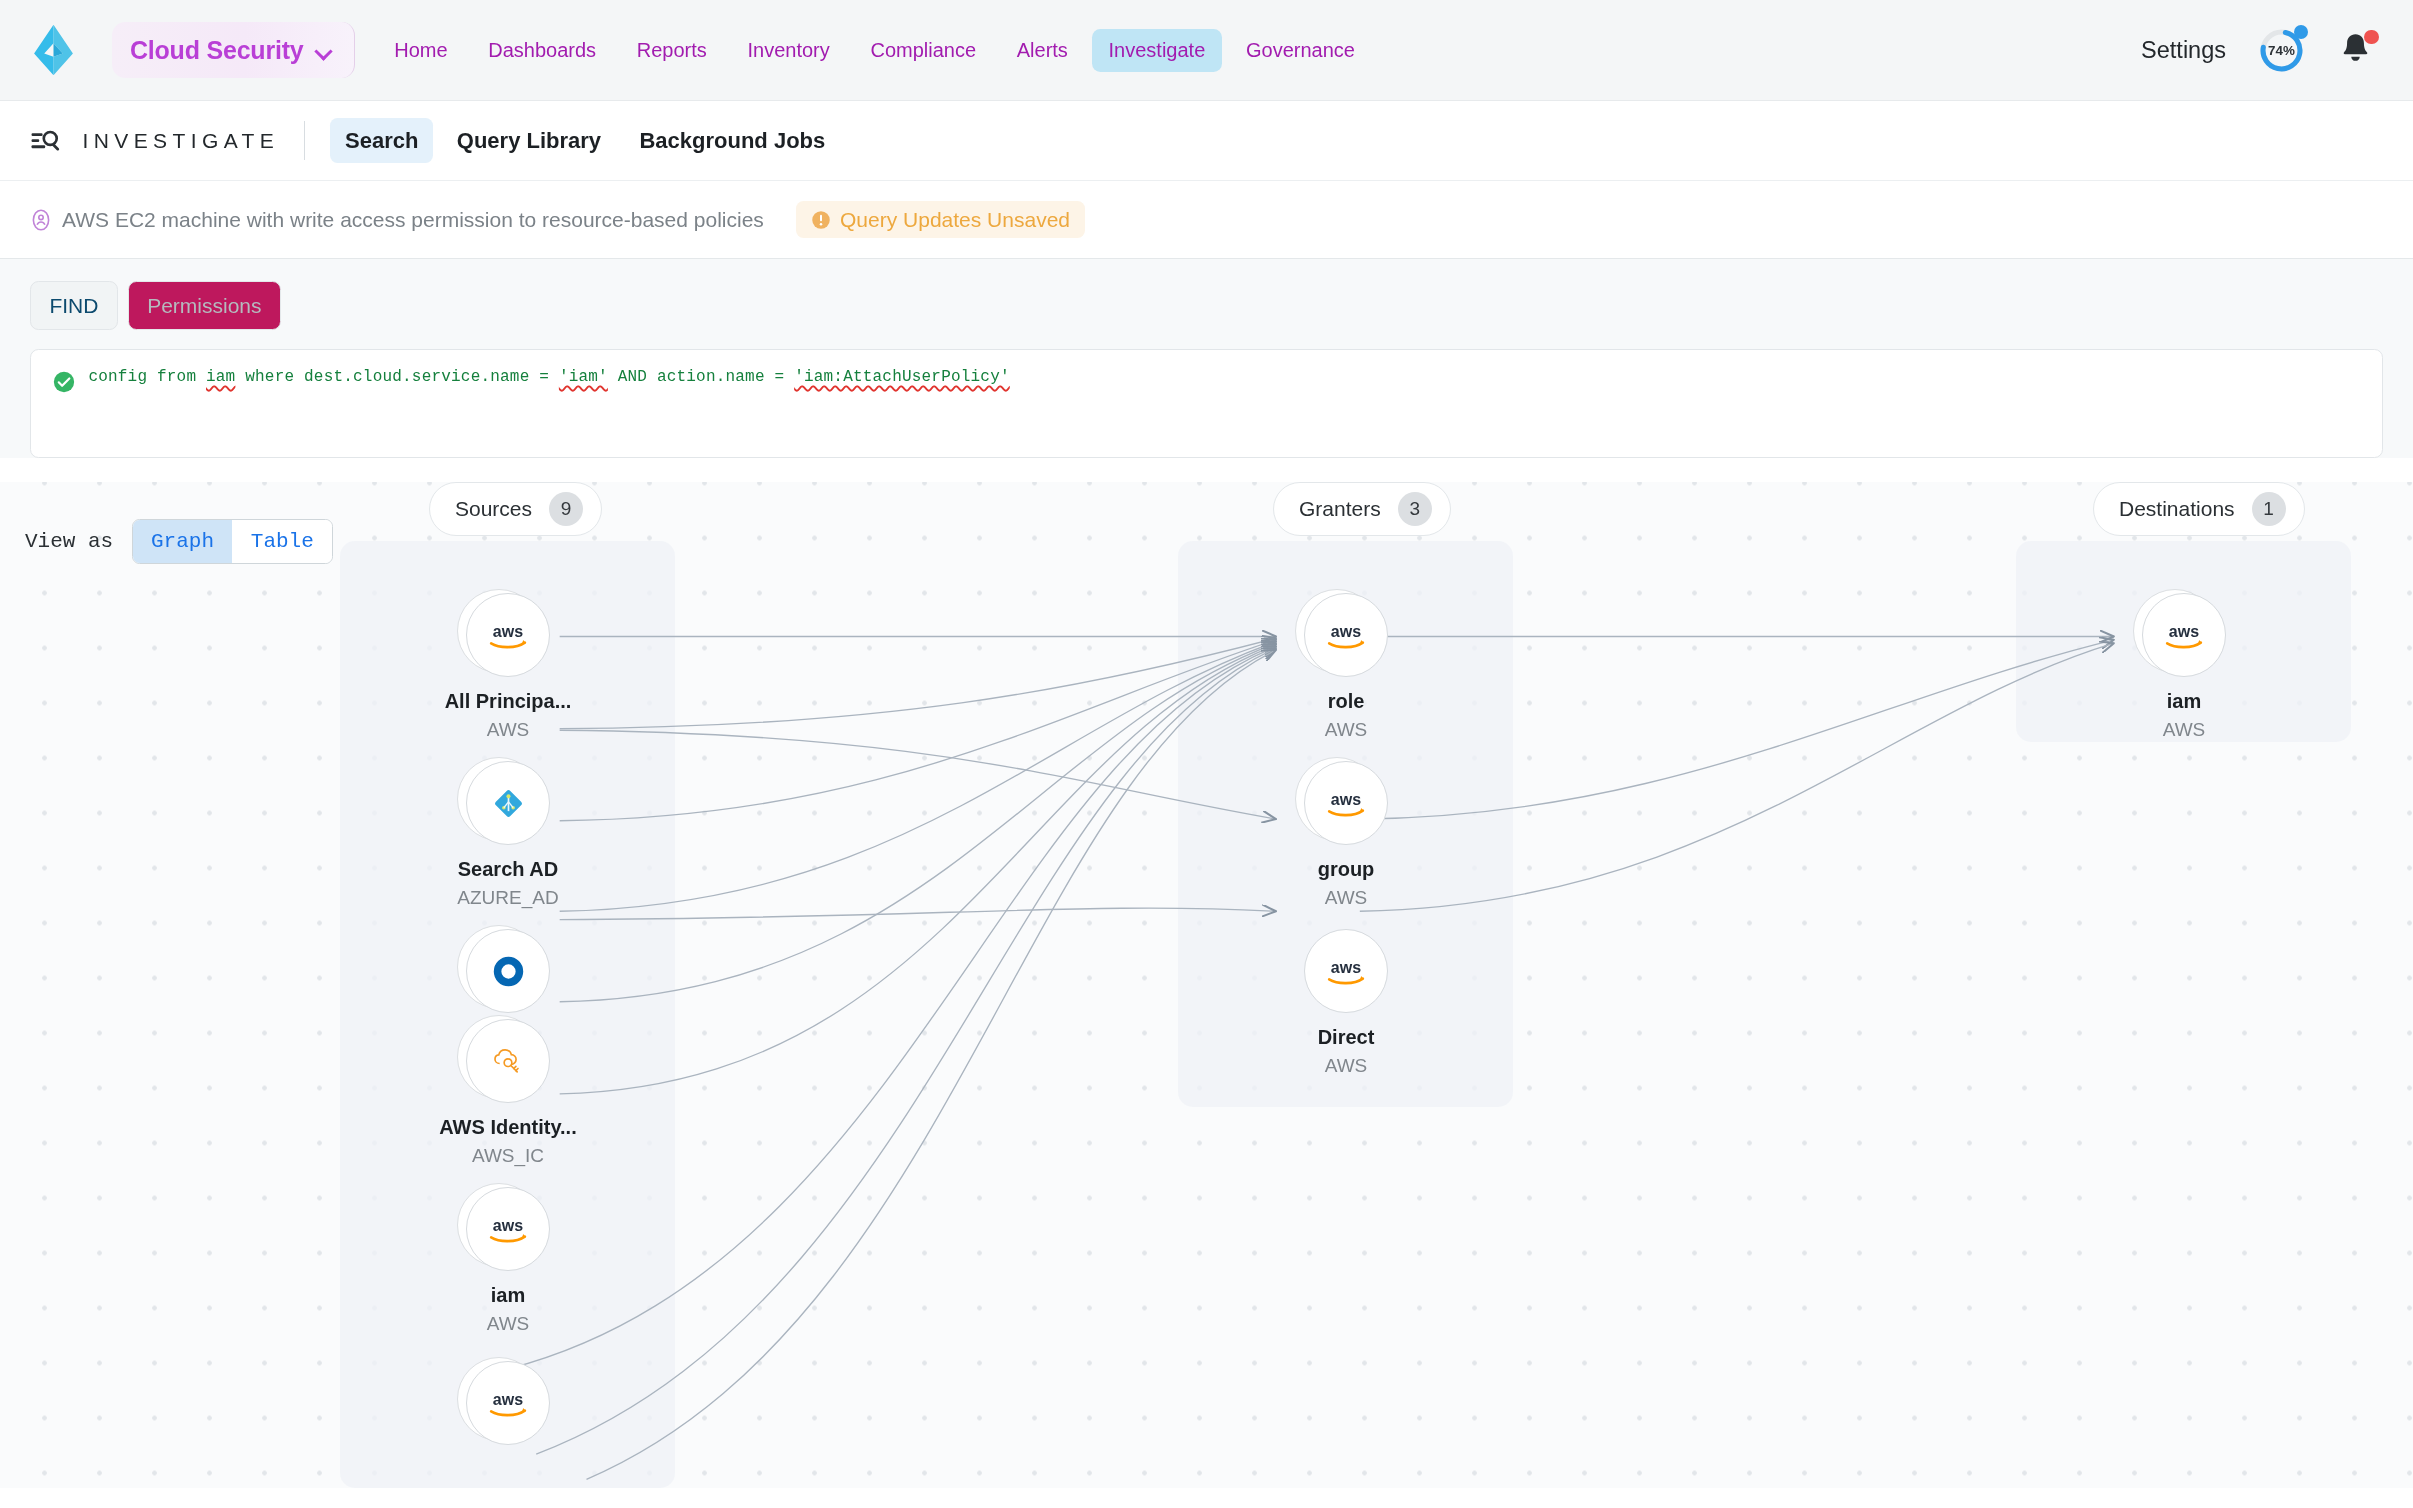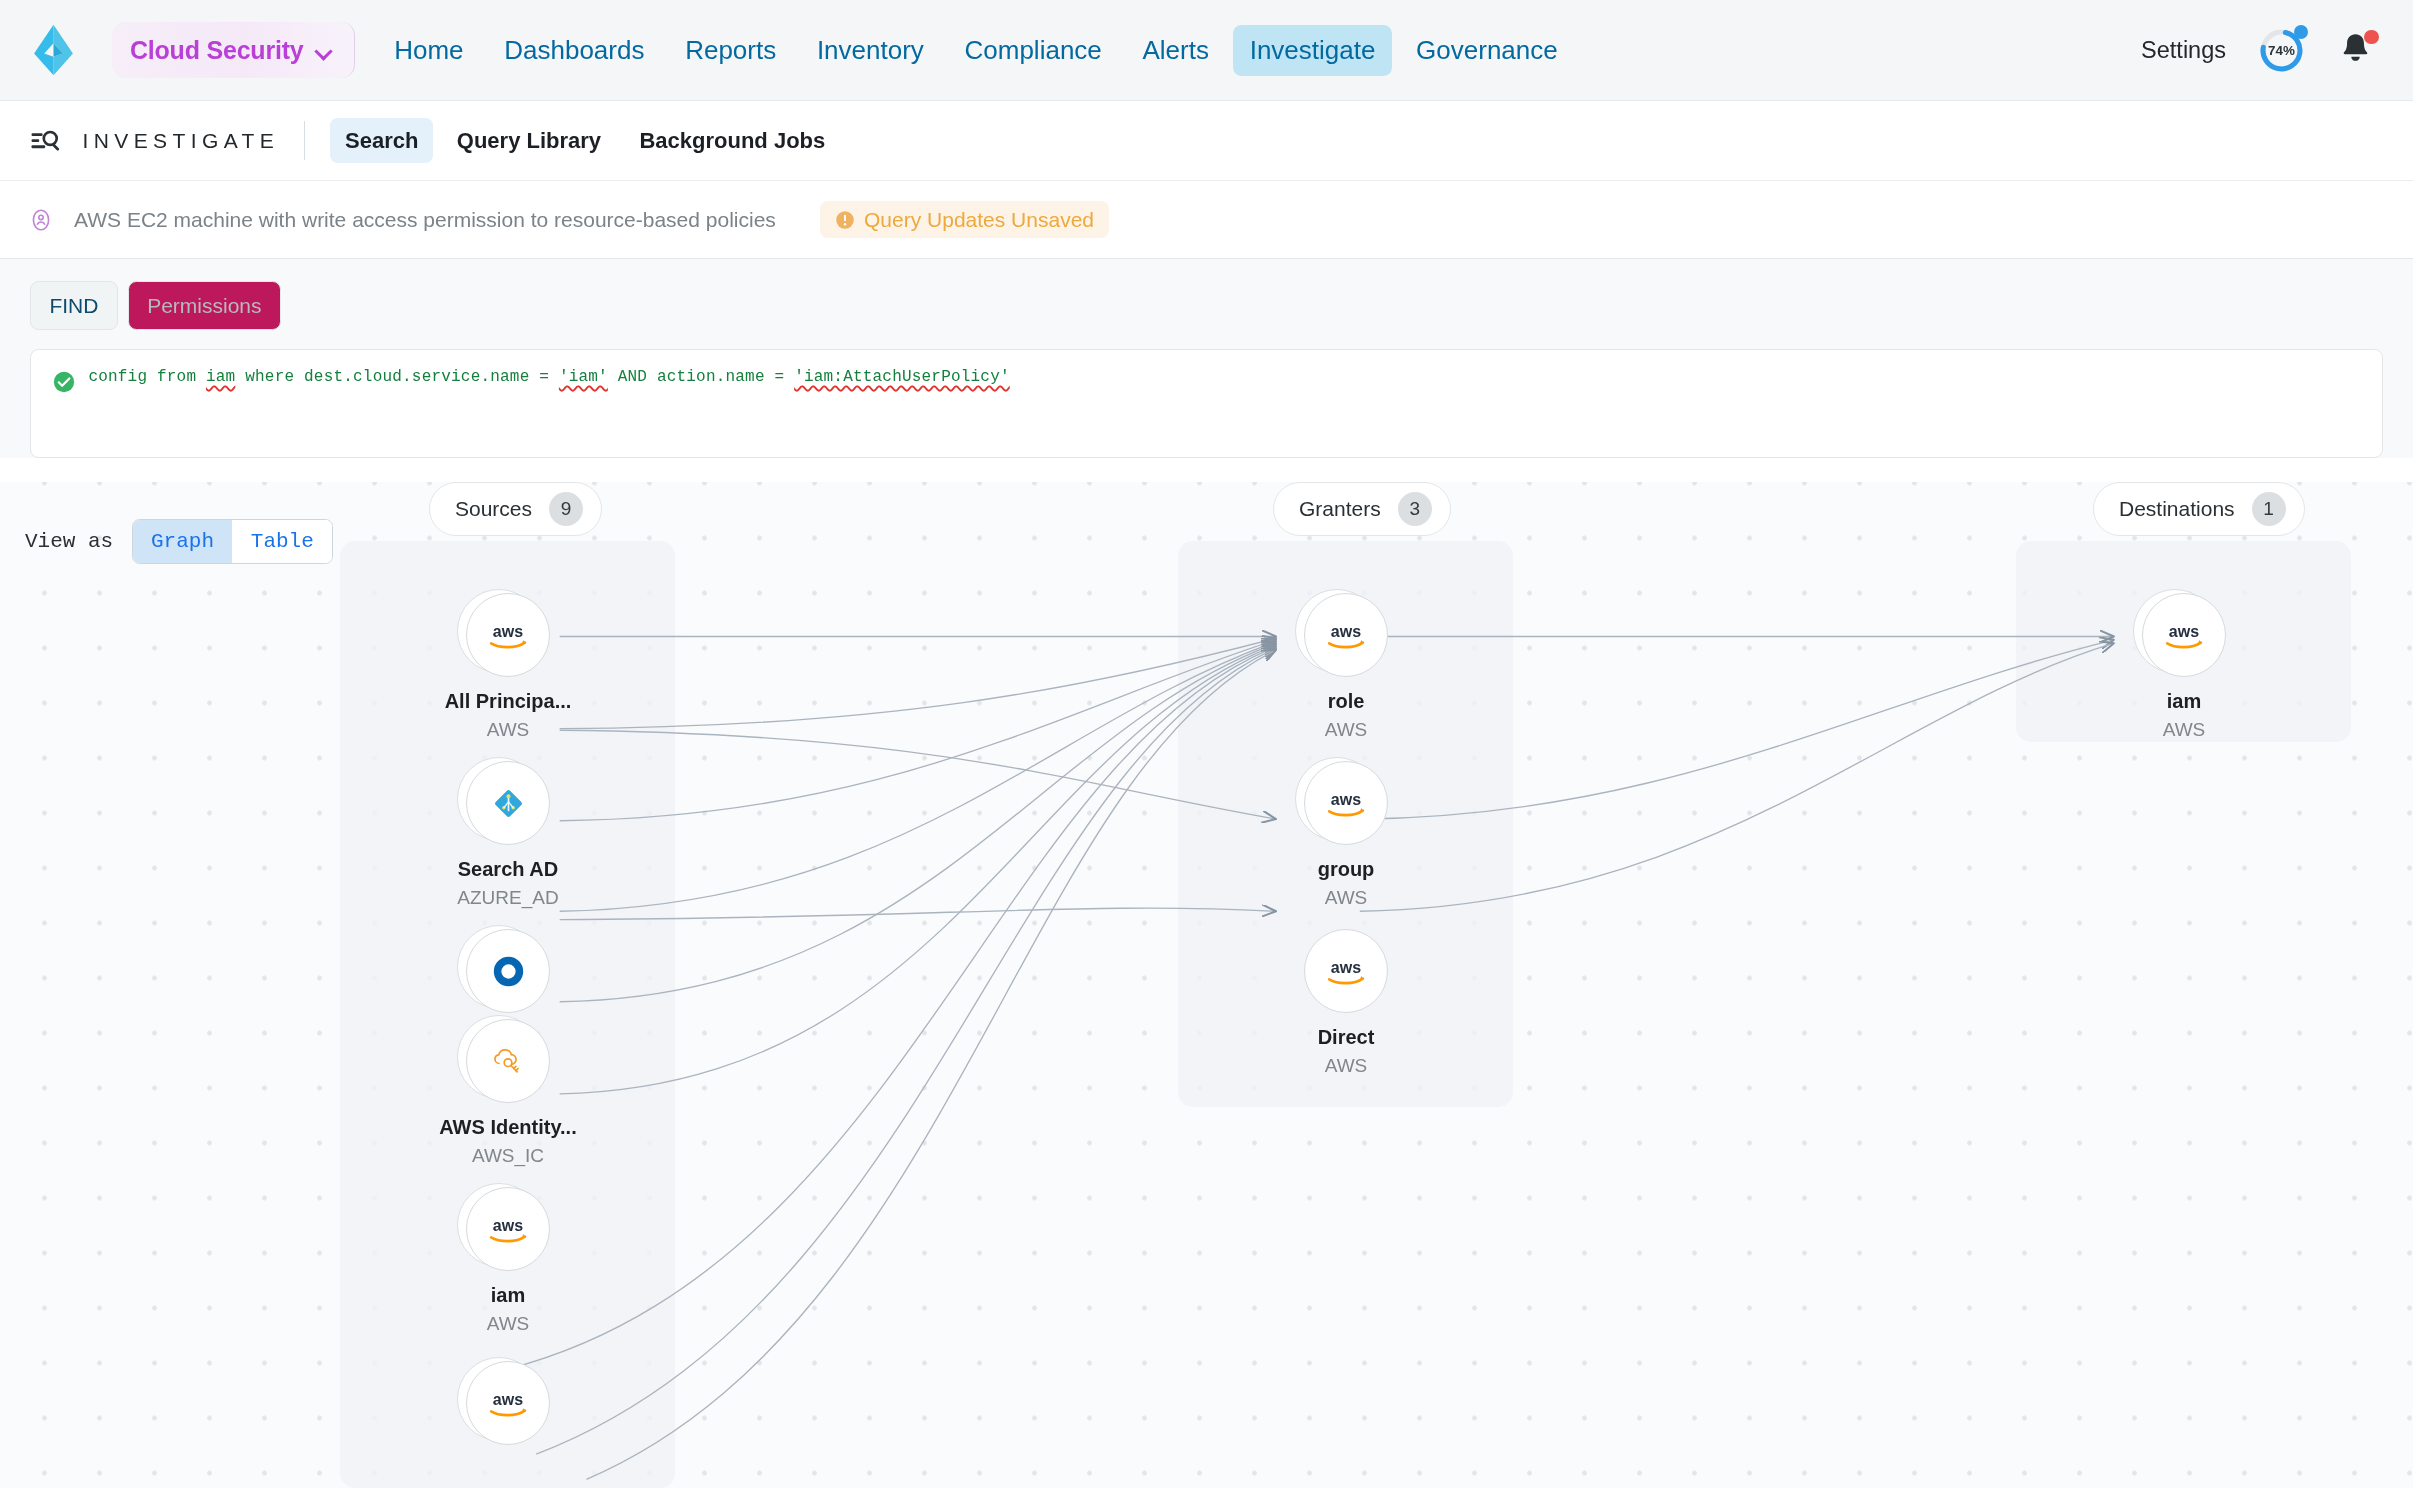--- a/index.html
+++ b/index.html
@@ -34,21 +34,21 @@
   }
   .chev { width: 17px; height: 10px; position: relative; }
   .chev::before {
     content: ""; position: absolute; left: 1.7px; top: 0;
     width: 10px; height: 10px;
     border-right: 3.4px solid #b93fd6; border-bottom: 3.4px solid #b93fd6;
     transform: rotate(45deg);
   }
   .nav-items { display: flex; align-items: center; gap: 6.7px; }
   .nav-item {
-    font-size: 26px; color: #0369a1; font-weight: 500;
+    font-size: 20px; color: #a21caf; font-weight: 500;
     padding: 10px 17px; border-radius: 8.4px; white-space: nowrap;
     cursor: pointer;
   }
   .nav-item.active { background: #bfe5f5; }
   .nav-right {
     margin-left: auto; display: flex; align-items: center; gap: 32px;
   }
   .settings-label { font-size: 23.5px; color: #23282c; font-weight: 500; }
   .ring-wrap { position: relative; width: 47px; height: 47px; }
   .ring-wrap svg { display: block; }
@@ -82,21 +82,21 @@
   .sub-items { display: flex; align-items: center; gap: 8.4px; }
   .sub-item {
     font-size: 22px; color: #1c2024; font-weight: 700;
     padding: 9.2px 15px; border-radius: 7.5px; cursor: pointer; white-space: nowrap;
   }
   .sub-item.active { background: #e4f1fb; }
 
   
   .qhead {
     height: 78px; background: #ffffff; display: flex; align-items: center;
-    padding: 0 30px; border-bottom: 0.8px solid #e4e8ea; gap: 12px;
+    padding: 0 30px; border-bottom: 0.8px solid #e4e8ea;
   }
   .q-person { width: 22px; height: 22px; margin-right: 10px; flex: 0 0 auto; }
   .q-title { font-size: 21px; color: #7b8288; white-space: nowrap; }
   .q-badge {
     margin-left: 32px; display: flex; align-items: center; gap: 9.2px;
     background: #fdf4e7; padding: 6.7px 15px; border-radius: 7.5px;
   }
   .q-badge-text { color: #eda83e; font-size: 21px; white-space: nowrap; }
   .warn-ico { width: 20px; height: 20px; flex: 0 0 auto; }
 

